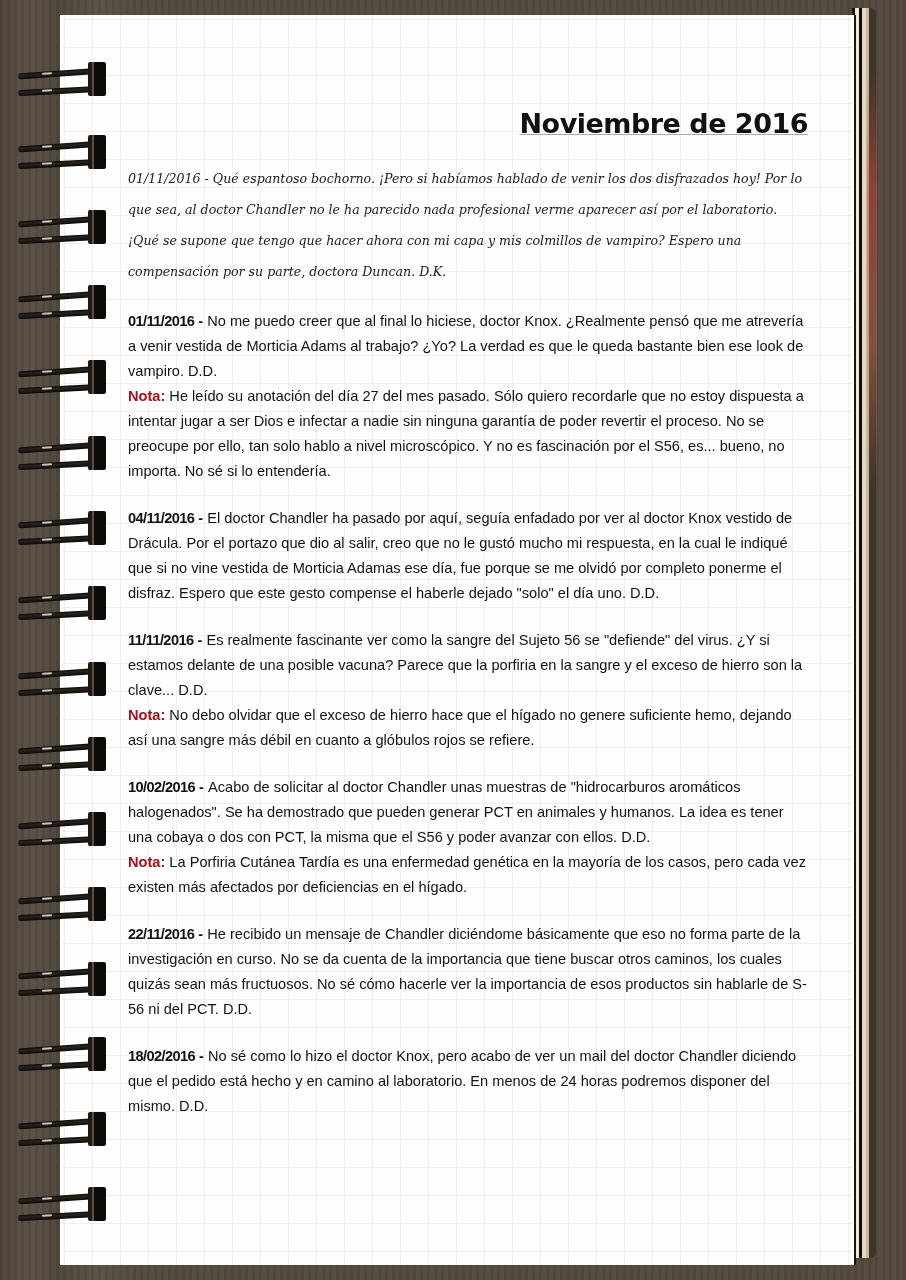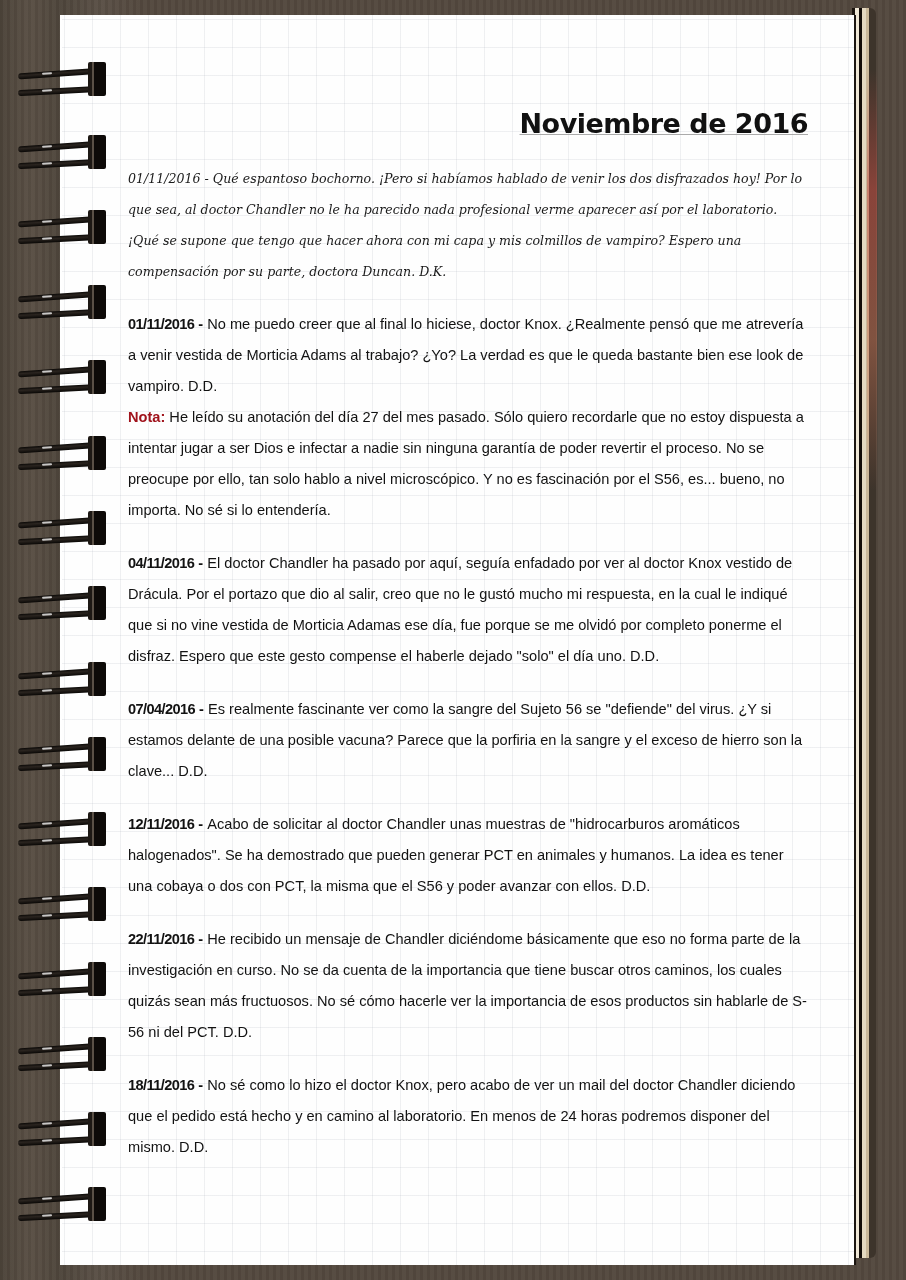--- a/index.html
+++ b/index.html
@@ -64,21 +64,21 @@
     font-family: "DejaVu Sans", sans-serif;
     text-decoration: underline; text-decoration-color: #aaa; text-decoration-thickness: 1px;
   }
   .intro {
     font-family: "DejaVu Serif", serif; font-style: italic;
     font-size: 12.6px; line-height: 31px; margin: 12px 0 22px 0;
     color: #1a1a1a;
   }
   .entry {
     font-family: "Liberation Sans Narrow", "Liberation Sans", sans-serif;
-    font-size: 14.6px; line-height: 31px; margin: 12px 0 22px 0;
+    font-size: 14.6px; line-height: 25px; margin: 12px 0 22px 0;
     color: #121212;
   }
   .entry .date { font-weight: bold; letter-spacing: -0.6px; }
   .entry .sep { font-weight: bold; }
   .note-label { color: #a0131c; font-weight: bold; text-align: center; }
   .para { display: block; }
 </style>
 </head>
 <body>
 
@@ -189,34 +189,42 @@
   </div>
 
   <div class="entry">
     <span class="para">
       <span class="date">04/11/2016</span><span class="sep"> - </span><span>El doctor Chandler ha pasado por aquí, seguía enfadado por ver al doctor Knox vestido de Drácula. Por el portazo que dio al salir, creo que no le gustó mucho mi respuesta, en la cual le indiqué que si no vine vestida de Morticia Adamas ese día, fue porque se me olvidó por completo ponerme el disfraz. Espero que este gesto compense el haberle dejado "solo" el día uno. D.D.</span>
     </span>
   </div>
 
   <div class="entry">
     <span class="para">
-      <span class="date">07/04/2016</span><span class="sep"> - </span><span>Es realmente fascinante ver como la sangre del Sujeto 56 se "defiende" del virus. ¿Y si estamos delante de una posible vacuna? Parece que la porfiria en la sangre y el exceso de hierro son la clave... D.D.</span>
-    </span>
-  </div>
-
-  <div class="entry">
-    <span class="para">
-      <span class="date">12/11/2016</span><span class="sep"> - </span><span>Acabo de solicitar al doctor Chandler unas muestras de "hidrocarburos aromáticos halogenados". Se ha demostrado que pueden generar PCT en animales y humanos. La idea es tener una cobaya o dos con PCT, la misma que el S56 y poder avanzar con ellos. D.D.</span>
+      <span class="date">11/11/2016</span><span class="sep"> - </span><span>Es realmente fascinante ver como la sangre del Sujeto 56 se "defiende" del virus. ¿Y si estamos delante de una posible vacuna? Parece que la porfiria en la sangre y el exceso de hierro son la clave... D.D.</span>
+    </span>
+    <span class="para">
+      <span class="note-label">Nota:</span>
+      <span>No debo olvidar que el exceso de hierro hace que el hígado no genere suficiente hemo, dejando así una sangre más débil en cuanto a glóbulos rojos se refiere.</span>
+    </span>
+  </div>
+
+  <div class="entry">
+    <span class="para">
+      <span class="date">10/02/2016</span><span class="sep"> - </span><span>Acabo de solicitar al doctor Chandler unas muestras de "hidrocarburos aromáticos halogenados". Se ha demostrado que pueden generar PCT en animales y humanos. La idea es tener una cobaya o dos con PCT, la misma que el S56 y poder avanzar con ellos. D.D.</span>
+    </span>
+    <span class="para">
+      <span class="note-label">Nota:</span>
+      <span>La Porfiria Cutánea Tardía es una enfermedad genética en la mayoría de los casos, pero cada vez existen más afectados por deficiencias en el hígado.</span>
     </span>
   </div>
 
   <div class="entry">
     <span class="para">
       <span class="date">22/11/2016</span><span class="sep"> - </span><span>He recibido un mensaje de Chandler diciéndome básicamente que eso no forma parte de la investigación en curso. No se da cuenta de la importancia que tiene buscar otros caminos, los cuales quizás sean más fructuosos. No sé cómo hacerle ver la importancia de esos productos sin hablarle de S-56 ni del PCT. D.D.</span>
     </span>
   </div>
 
   <div class="entry">
     <span class="para">
-      <span class="date">18/11/2016</span><span class="sep"> - </span><span>No sé como lo hizo el doctor Knox, pero acabo de ver un mail del doctor Chandler diciendo que el pedido está hecho y en camino al laboratorio. En menos de 24 horas podremos disponer del mismo. D.D.</span>
+      <span class="date">18/02/2016</span><span class="sep"> - </span><span>No sé como lo hizo el doctor Knox, pero acabo de ver un mail del doctor Chandler diciendo que el pedido está hecho y en camino al laboratorio. En menos de 24 horas podremos disponer del mismo. D.D.</span>
     </span>
   </div>
 </div>
 
 </body></html>

